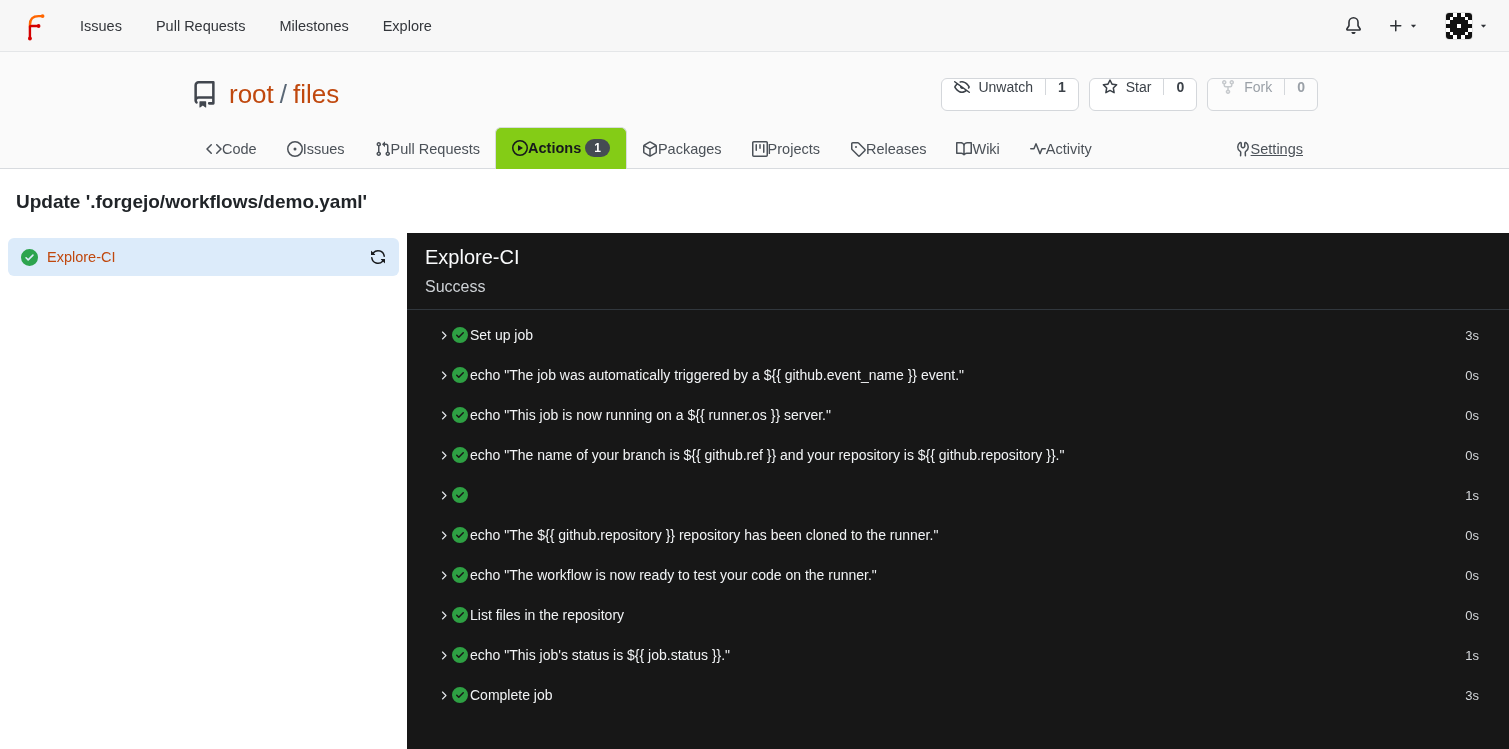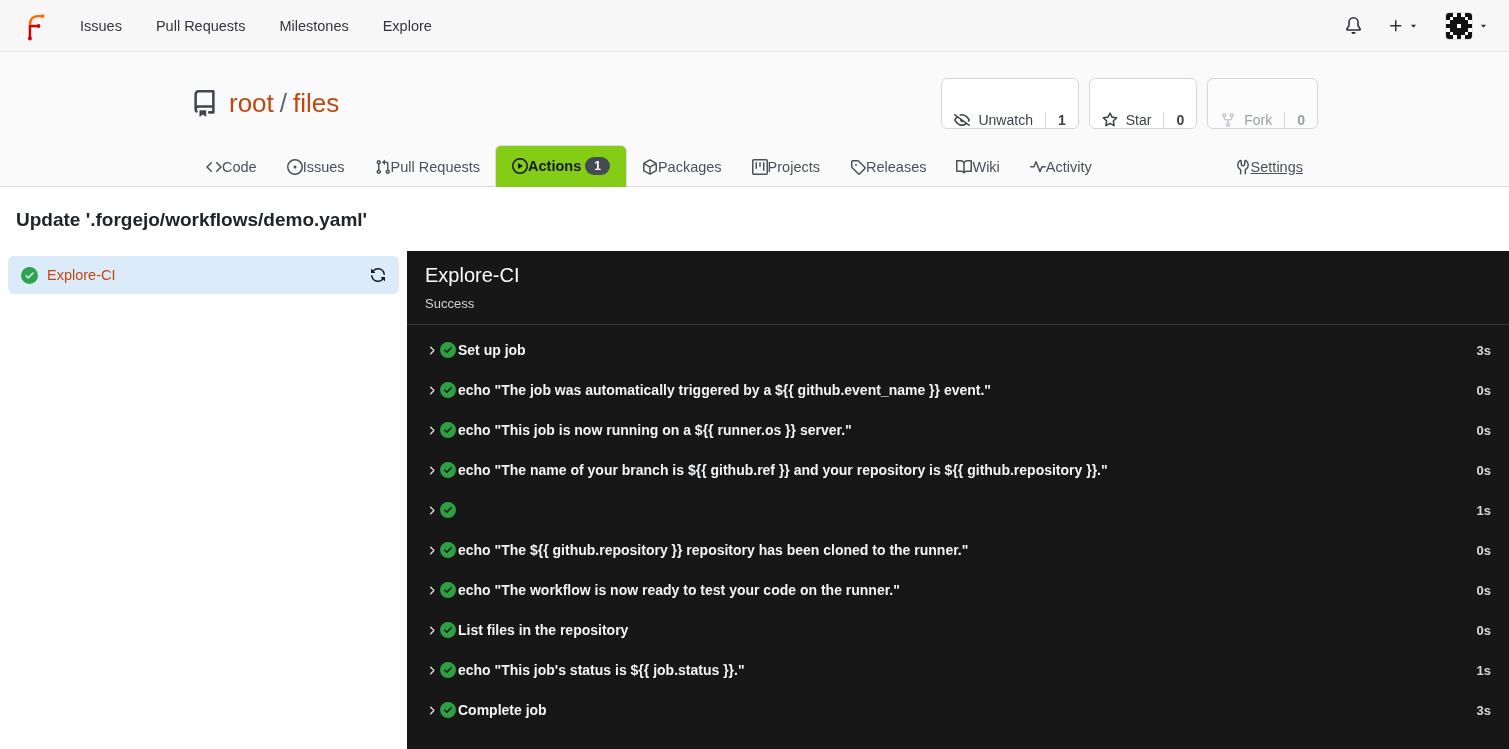--- a/index.html
+++ b/index.html
@@ -19,22 +19,22 @@
 
   
   .repo-header { background:#fafafa; border-bottom:1px solid #d8dbdf; padding-top:26px; }
   .container { width:1127px; margin:0 auto; }
   .repo-title-row { display:flex; align-items:center; }
   .repo-icon { color:#41464e; margin-right:11px; display:flex; }
   .repo-title { font-size:26px; display:flex; align-items:baseline; gap:6px; }
   .repo-link { color:#c0480e; text-decoration:none; cursor:pointer; }
   .repo-sep { color:#5a6775; }
   .repo-actions { margin-left:auto; display:flex; gap:10px; }
-  .btn { display:flex; align-items:flex-end; background:#fff; border:1px solid #d4d7db;
-         border-radius:6px; font-size:14px; color:#3c4249; overflow:hidden; height:51px; cursor:pointer; }
+  .btn { display:flex; align-items:flex-start; background:#fff; border:1px solid #d4d7db;
+         border-radius:6px; font-size:14px; color:#3c4249; overflow:hidden; height:33px; cursor:pointer; }
   .btn-label { display:flex; align-items:center; gap:8px; padding:0 12px; }
   .btn-count { display:flex; align-items:center; padding:0 12px; border-left:1px solid #d4d7db; font-weight:700; }
   .btn.disabled { color:#9aa0a7; cursor:default; background:#fcfcfc; }
   .btn.disabled svg { opacity:.55; }
 
   
   .tabs { display:flex; align-items:flex-end; margin-top:16px; margin-bottom:-1px; }
   .tab { display:flex; align-items:center; gap:0; padding:11px 14px 12px; font-size:14.5px;
          color:#4b5158; border:1px solid transparent; border-bottom:none; cursor:pointer;
          border-radius:6px 6px 0 0; }
@@ -50,23 +50,23 @@
 
   .run-sidebar { width:407px; flex:none; padding:5px 8px; }
   .job-item { display:flex; align-items:center; gap:9px; background:#dcebfa; border-radius:6px;
               padding:0 13px; height:38px; cursor:pointer; }
   .job-label { color:#c0480e; font-size:14.5px; flex:1; }
   .sync-icon { color:#17191c; display:flex; cursor:pointer; }
 
   .console { flex:1; background:#171717; color:#f5f7f9; display:flex; flex-direction:column; }
   .console-header { padding:13px 18px 13px; border-bottom:1px solid #31373d; }
   .console-title { font-size:20px; font-weight:400; color:#fafbfc; }
-  .console-status { font-size:13px; color:#ced2d6; margin-top:9px; }
+  .console-status { font-size:16px; color:#ced2d6; margin-top:9px; }
   .steps { padding:5px 0; }
-  .step { height:40px; display:flex; align-items:center; padding:0 18px; gap:2px; cursor:pointer;font-weight:bold; }
+  .step { height:40px; display:flex; align-items:center; padding:0 30px; gap:2px; cursor:pointer; }
   .step-chevron { color:#e2e5e8; display:flex; flex:none; }
   .step-check { display:flex; flex:none; }
   .step-name { font-size:14px; color:#f2f4f6; flex:1; white-space:nowrap; overflow:hidden; }
   .step-duration { font-size:13px; color:#d5d8db; margin-left:auto; }
 
   .green { color:#2da44e; }
   .console .green { color:#2ea043; }
 </style>
 </head>
 <body>

